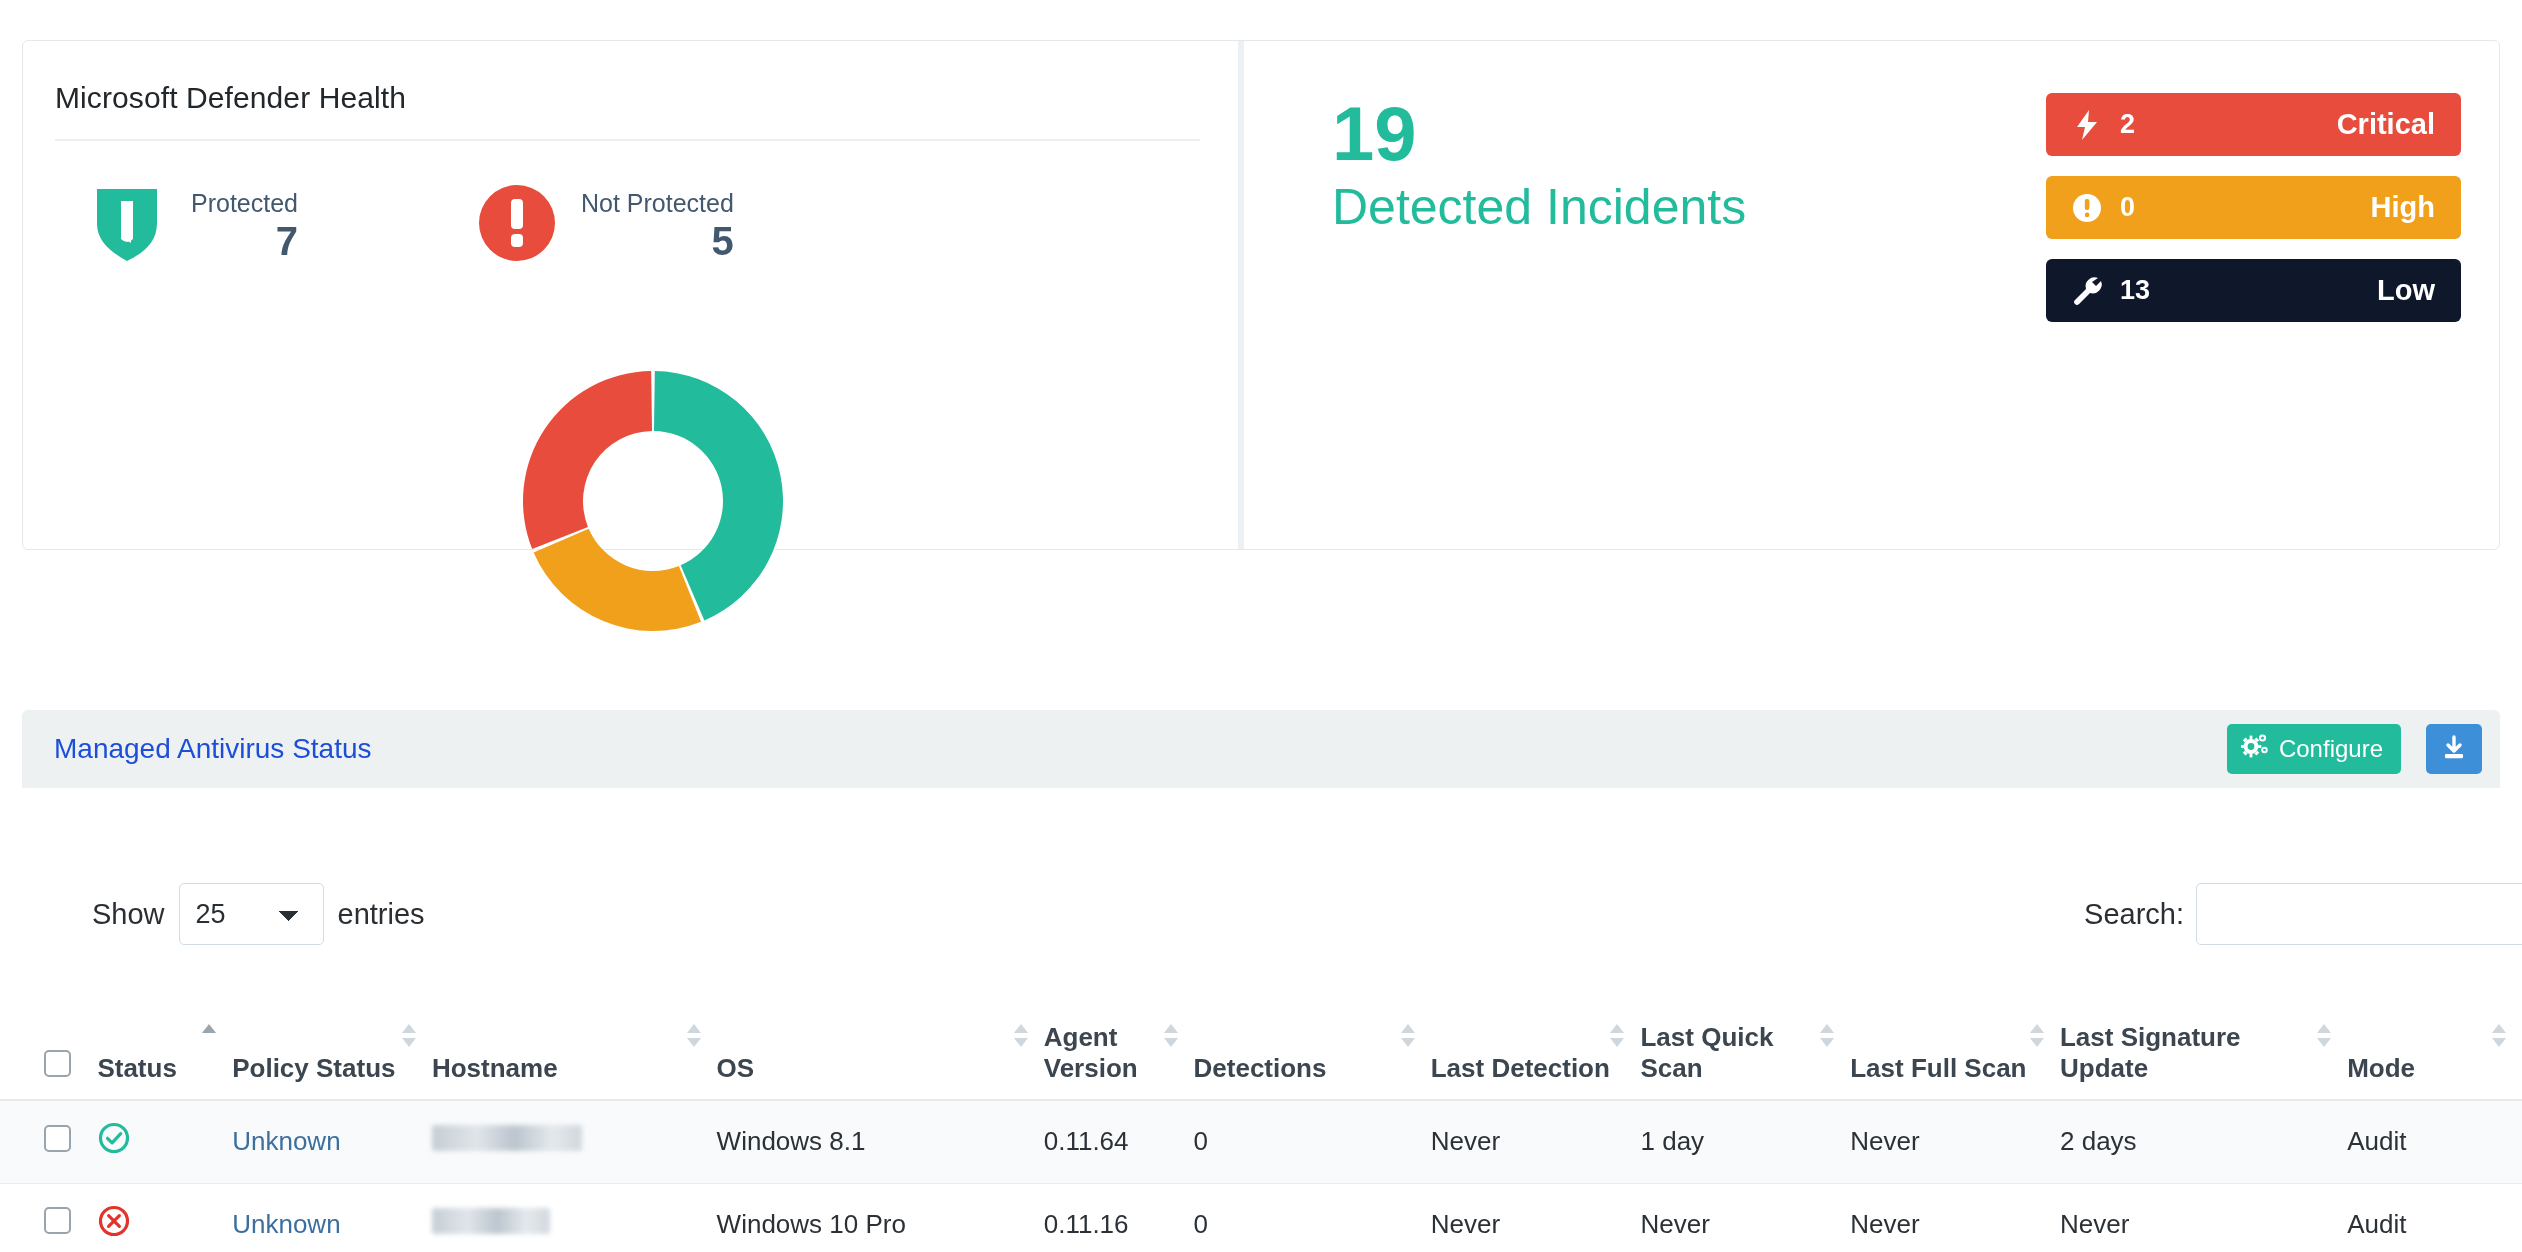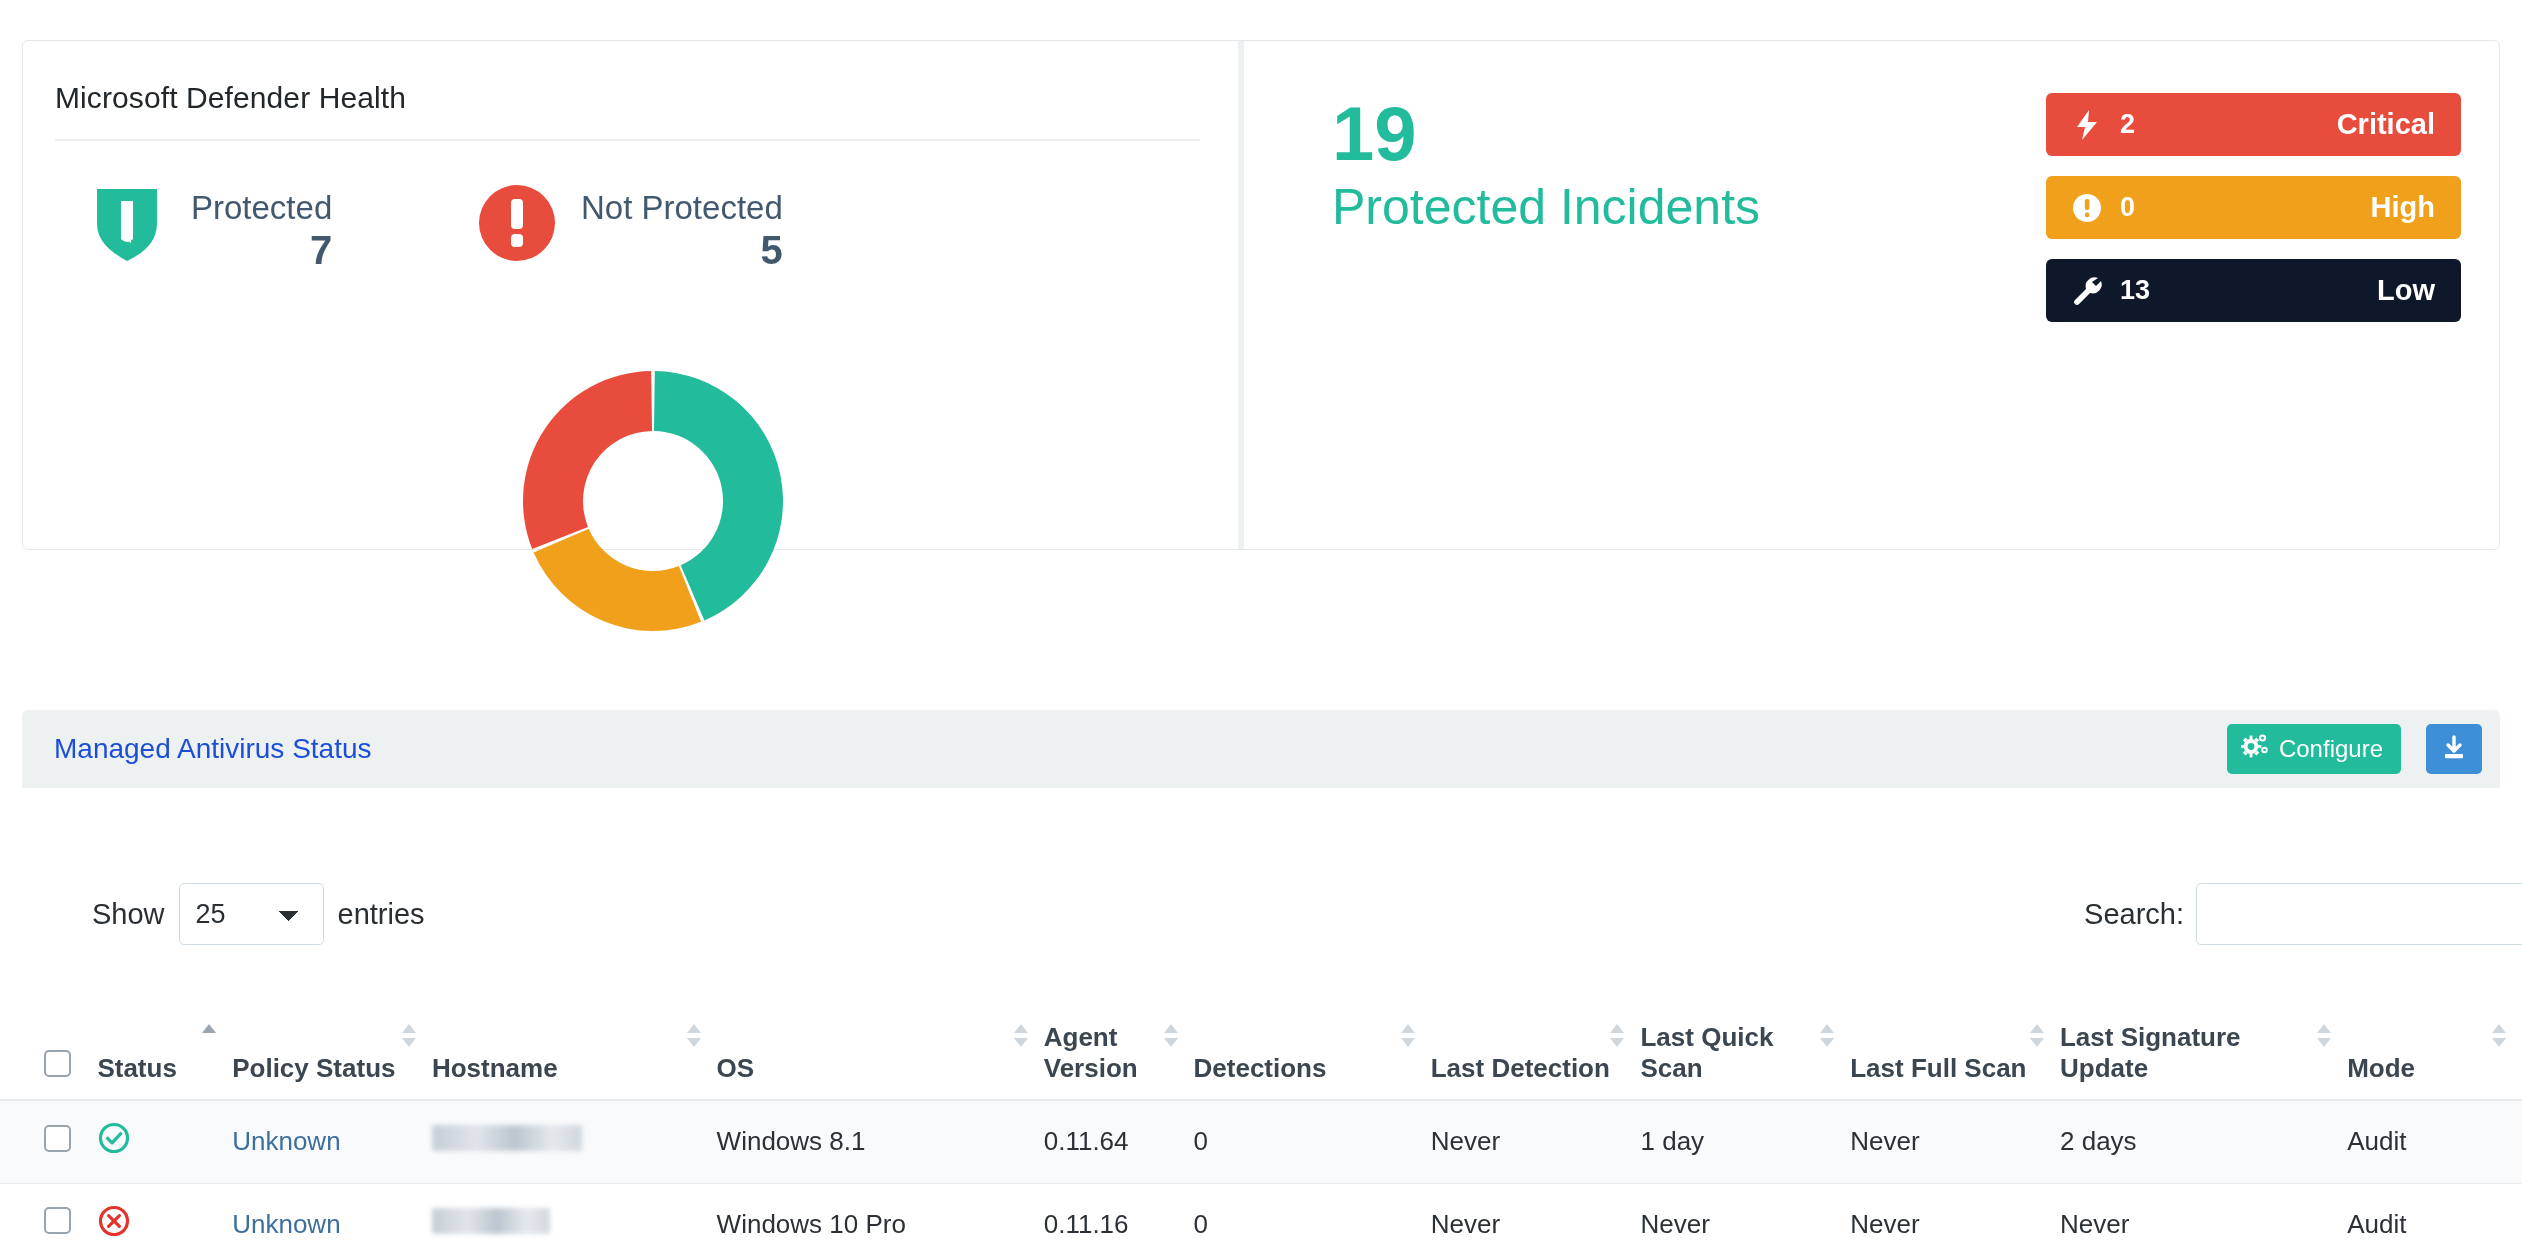--- a/index.html
+++ b/index.html
@@ -32,21 +32,21 @@
   .status-row {
     display: flex; margin-top: 40px; padding-left: 30px;
   }
   .status-item { display: flex; align-items: flex-start; }
   .status-item.s-protected { width: 390px; }
   .status-item.s-unhealthy { width: 370px; }
   .status-item.s-notprotected { width: 360px; }
   .status-icon { width: 84px; height: 84px; flex: 0 0 84px; position: relative; }
   .status-text { margin-left: 22px; padding-top: 8px; }
   .status-label {
-    font-size: 33px; color: #42586e; font-weight: 400; white-space: nowrap;
+    font-size: 25px; color: #42586e; font-weight: 400; white-space: nowrap;
   }
   .status-count {
     font-size: 40px; color: #41586d; font-weight: 700;
     text-align: right; margin-top: 2px; line-height: 1.05;
   }
 
   
   .donut-wrap { position: absolute; left: 470px; top: 300px; width: 320px; height: 320px; }
 
   
@@ -228,21 +228,21 @@
             <path d="M 161.81508344408888 30.012671878790457 A 130 130 0 0 1 211.42091533318546 279.3980295746013 L 187.68818517940755 224.29124669401608 A 70 70 0 0 0 160.9773526237402 90.0068233193487 Z" fill="#22bb9c"></path>
             <path d="M 208.06707844559784 280.78723429942727 A 130 130 0 0 1 40.60197042539869 211.42091533318552 L 95.7087533059839 187.68818517940758 A 70 70 0 0 0 185.88227300916807 225.03928000738392 Z" fill="#f0a01b"></path>
             <path d="M 39.2127657005727 208.06707844559782 A 130 130 0 0 1 158.1849165559111 30.012671878790457 L 159.0226473762598 90.0068233193487 A 70 70 0 0 0 94.96071999261606 185.88227300916805 Z" fill="#e74c3c"></path>
           </svg>
       </div>
     </div>
 
     <div class="health-right">
       <div class="incidents">
         <div class="incidents-num">19</div>
-        <div class="incidents-label">Protected Incidents</div>
+        <div class="incidents-label">Detected Incidents</div>
       </div>
 
       <div class="sev-list">
 
         <div class="sev sev-critical">
           <span class="sev-icon">
             <svg width="34" height="34" viewBox="0 0 34 34">
               <path d="M19 2 L7 19 h8 l-3 13 L27 14 h-9 Z" fill="#fff"></path>
             </svg>
           </span>

